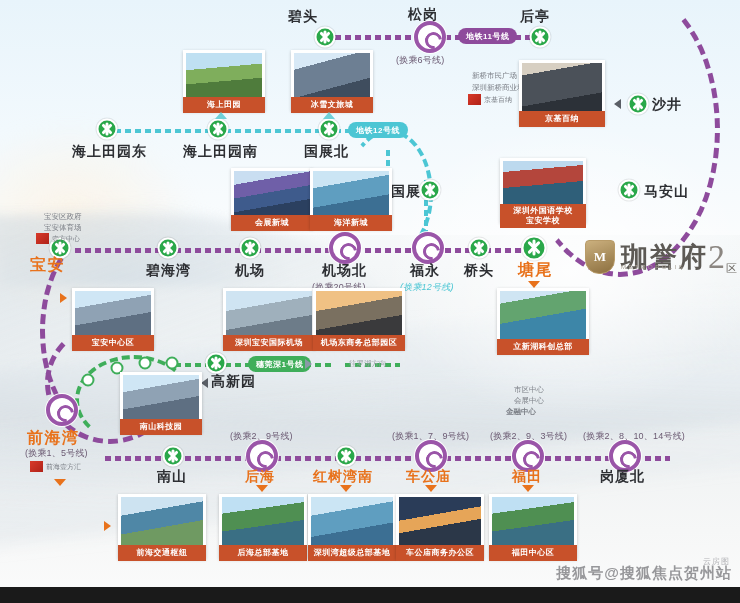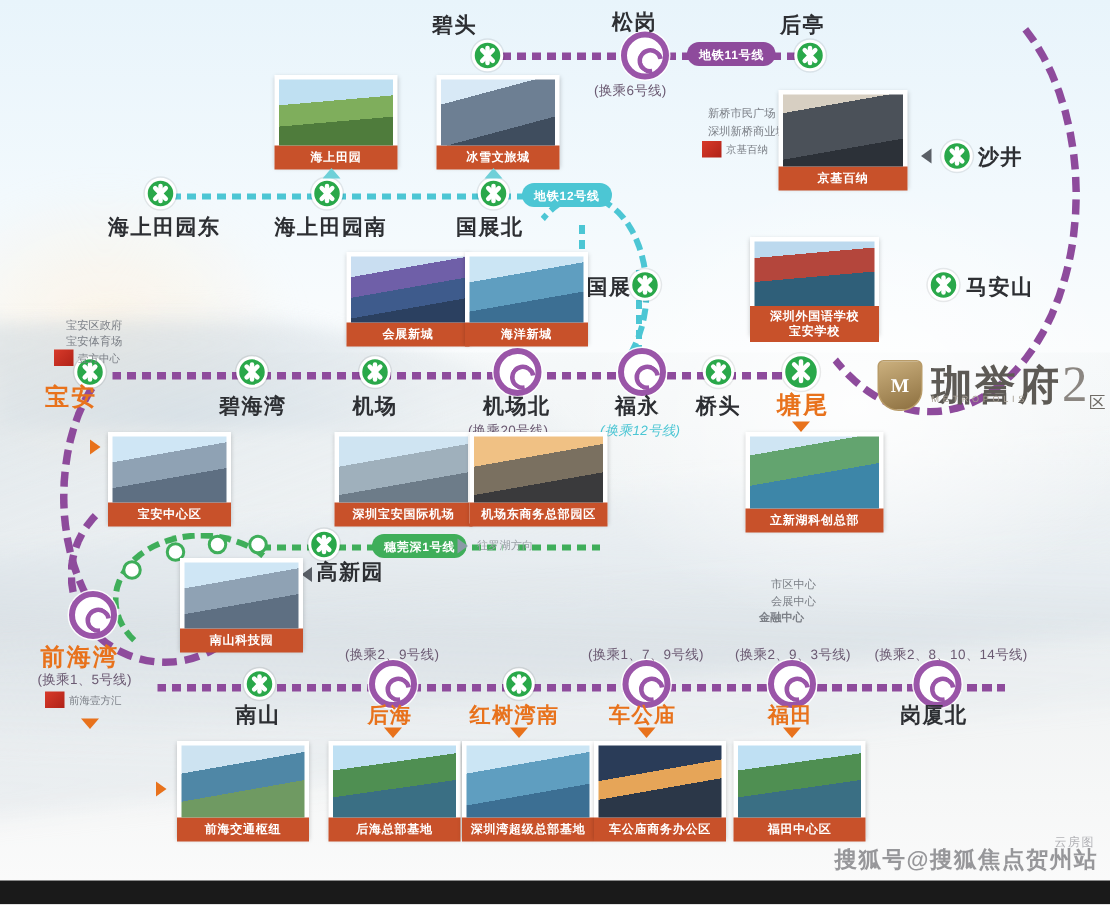--- a/index.html
+++ b/index.html
@@ -94,21 +94,21 @@
   .lbl-or{color:#e8721c;}
   .sub{position:absolute;white-space:nowrap;font-size:9px;color:#6b5a72;letter-spacing:.2px;}
   .note{position:absolute;white-space:nowrap;font-size:7.5px;color:#7b7f86;line-height:1.5;}
   .badge{
     position:absolute;white-space:nowrap;color:#fff;font-size:8px;font-weight:bold;
     padding:2.5px 8px;border-radius:9px;letter-spacing:.5px;
   }
   .bg-purple{background:#8e4b9c;}
   .bg-teal{background:#4cc6d4;}
   .bg-green{background:#3fae5a;}
-  .dir{position:absolute;white-space:nowrap;font-size:7.5px;color:#9aa0a6;}
+  .dir{position:absolute;white-space:nowrap;font-size:7.5px;color:#9aa0a6;margin-left:31px;}
 
   
   .card{position:absolute;background:#fff;padding:3px 3px 0 3px;
         box-shadow:0 1px 3px rgba(0,0,0,.22);}
   .card .ph{width:100%;height:100%;display:block;position:relative;overflow:hidden;}
   .card .cap{
     background:#c8512a;color:#fff;font-size:8px;font-weight:bold;
     text-align:center;padding:3px 2px;letter-spacing:.5px;line-height:1.25;
     margin:0 -3px;
   }

